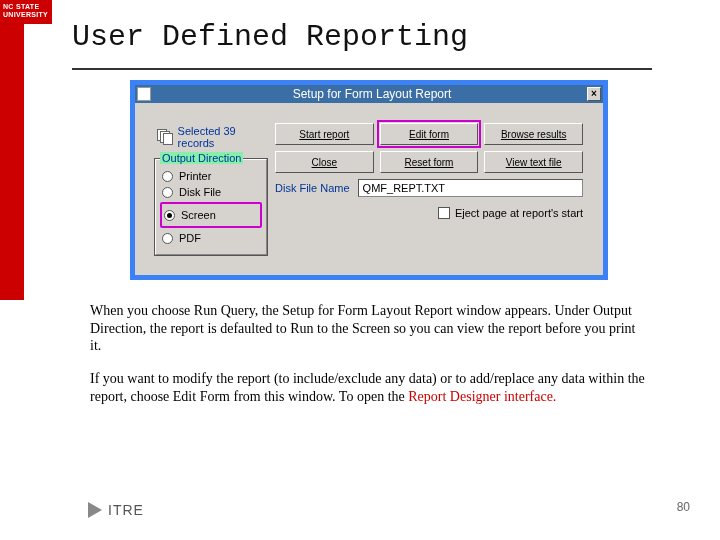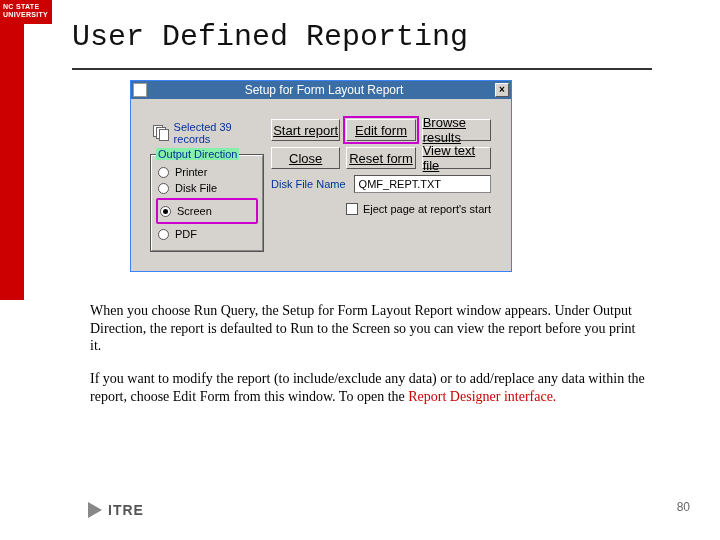--- a/index.html
+++ b/index.html
@@ -40,23 +40,23 @@
   .title-rule {
     position: absolute;
     left: 72px; top: 60px;
     width: 580px;
     border: none;
     border-top: 2px solid #333;
   }
   .dialog {
     position: absolute;
     left: 130px; top: 80px;
-    width: 382px;
+    width: 478px;
     background: #d6d3ce;
-    border: 1px solid #3b82f6;
+    border: 5px solid #3b82f6;
     font-family: Tahoma, Arial, sans-serif;
     font-size: 11px;
   }
   .titlebar {
     background: linear-gradient(#3a6ea5,#3a6ea5);
     color: #fff;
     height: 18px;
     display: flex;
     align-items: center;
     padding: 0 2px;
@@ -166,21 +166,21 @@
     gap: 6px;
     margin-bottom: 6px;
   }
   .win-btn {
     flex: 1;
     height: 22px;
     background: #d6d3ce;
     border: 1px solid #fff;
     border-right-color: #555;
     border-bottom-color: #555;
-    font-size: 13px;
+    font-size: 10px;
     display: flex;
     align-items: center;
     justify-content: center;
     text-decoration: underline;
   }
   .edit-hi {
     outline: 2px solid #c0c;
     outline-offset: 1px;
   }
   .field-row {
@@ -226,21 +226,21 @@
     color: #000;
   }
   .para1 { top: 302px; }
   .para2 { top: 370px; font-weight: normal; }
   .para2 .red { color: #c00; }
   .itre-logo {
     position: absolute;
     left: 88px; bottom: 22px;
     display: flex; align-items: center;
     font-family: Arial, sans-serif;
-    font-weight: bold;
+    font-weight: normal;
     color: #555;
     font-size: 14px;
     letter-spacing: 1px;
   }
   .itre-arrow {
     width: 0; height: 0;
     border-top: 8px solid transparent;
     border-bottom: 8px solid transparent;
     border-left: 14px solid #888;
     margin-right: 6px;

